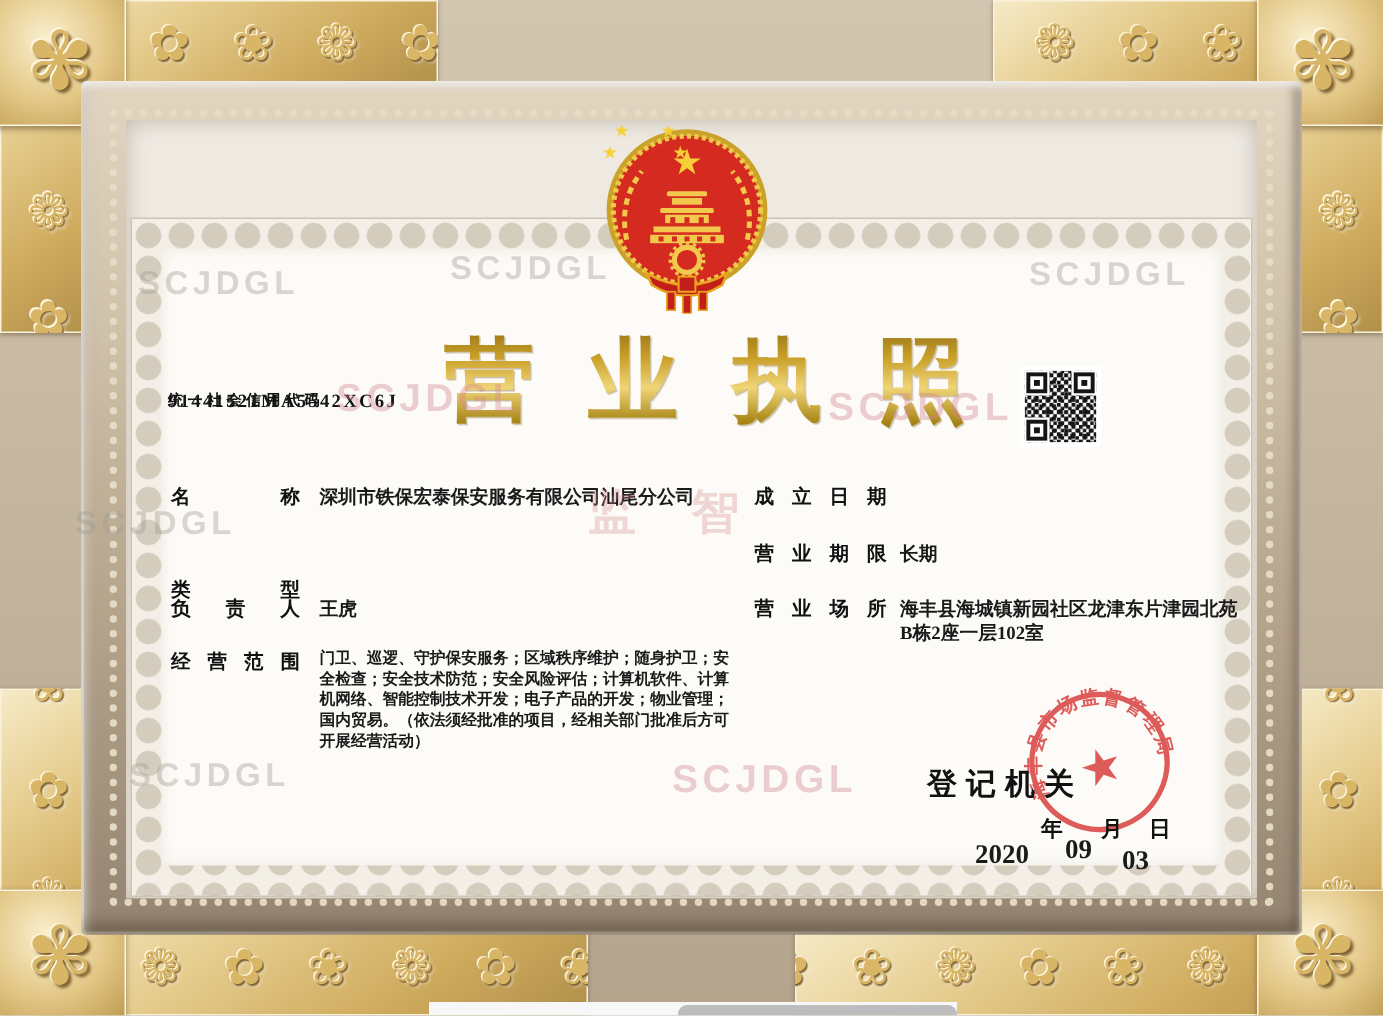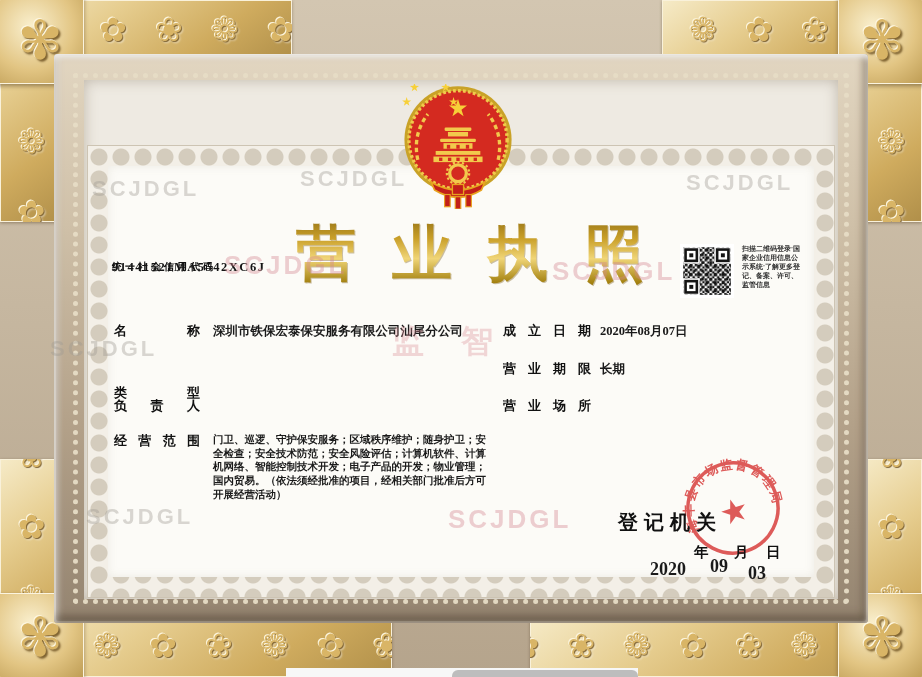--- a/index.html
+++ b/index.html
@@ -169,39 +169,39 @@
       <rect x="21" y="2" width="10" height="10" fill="#fff"></rect>
         <rect x="21.9" y="2.6" width="8.5" height="8.5" fill="#151515"></rect>
         <rect x="23.5" y="4.2" width="5.3" height="5.3" fill="#fff"></rect>
         <rect x="25" y="5.7" width="2.4" height="2.4" fill="#151515"></rect>
       <rect x="2" y="21" width="10" height="10" fill="#fff"></rect>
         <rect x="2.6" y="21.9" width="8.5" height="8.5" fill="#151515"></rect>
         <rect x="4.2" y="23.5" width="5.3" height="5.3" fill="#fff"></rect>
         <rect x="5.7" y="25" width="2.4" height="2.4" fill="#151515"></rect>
     </g>
   </svg>
-  <div class="abs qr-caption z10">扫描二维码登录'国家企业信用信息公示系统'了解更多登记、备案、许可、监管信息</div>
 
   <div class="abs flabel z10" style="left:114px;top:322px;">名 称</div>
   <div class="abs fvalue z10" style="left:213px;top:323px;width:256px;">深圳市铁保宏泰保安服务有限公司汕尾分公司</div>
 
   <div class="abs flabel z10" style="left:114px;top:360px;margin-top:24px;">类 型</div>
 
   <div class="abs flabel z10" style="left:114px;top:397px;">负 责 人</div>
+  <div class="abs fvalue z10" style="left:213px;top:398px;width:200px;">王虎</div>
 
   <div class="abs flabel z10" style="left:114px;top:432px;">经 营 范 围</div>
   <div class="abs fvalue scope z10" style="left:213px;top:433px;">门卫、巡逻、守护保安服务；区域秩序维护；随身护卫；安全检查；安全技术防范；安全风险评估；计算机软件、计算机网络、智能控制技术开发；电子产品的开发；物业管理；国内贸易。（依法须经批准的项目，经相关部门批准后方可开展经营活动）</div>
 
   <div class="abs flabel z10" style="left:503px;top:322px;width:88px;">成 立 日 期</div>
-  <div class="abs fvalue z10" style="left:600px;top:323px;width:160px;">2020年08月07日</div>
 
   <div class="abs flabel z10" style="left:503px;top:360px;width:88px;">营 业 期 限</div>
   <div class="abs fvalue z10" style="left:600px;top:361px;width:120px;">长期</div>
 
   <div class="abs flabel z10" style="left:503px;top:397px;width:88px;">营 业 场 所</div>
+  <div class="abs fvalue z10" style="left:600px;top:398px;width:228px;">海丰县海城镇新园社区龙津东片津园北苑B栋2座一层102室</div>
 
   <div class="abs registrar z10">登 记 机 关</div>
   <span class="abs dunit z10" style="left:694px;top:543px;">年</span>
   <span class="abs dunit z10" style="left:734px;top:543px;">月</span>
   <span class="abs dunit z10" style="left:766px;top:543px;">日</span>
   <span class="abs dval z10" style="left:650px;top:559px;">2020</span>
   <span class="abs dval z10" style="left:710px;top:556px;">09</span>
   <span class="abs dval z10" style="left:748px;top:563px;text-align:center;">03</span>
 
   <svg class="seal" width="134" height="130" viewBox="0 0 134 130">

